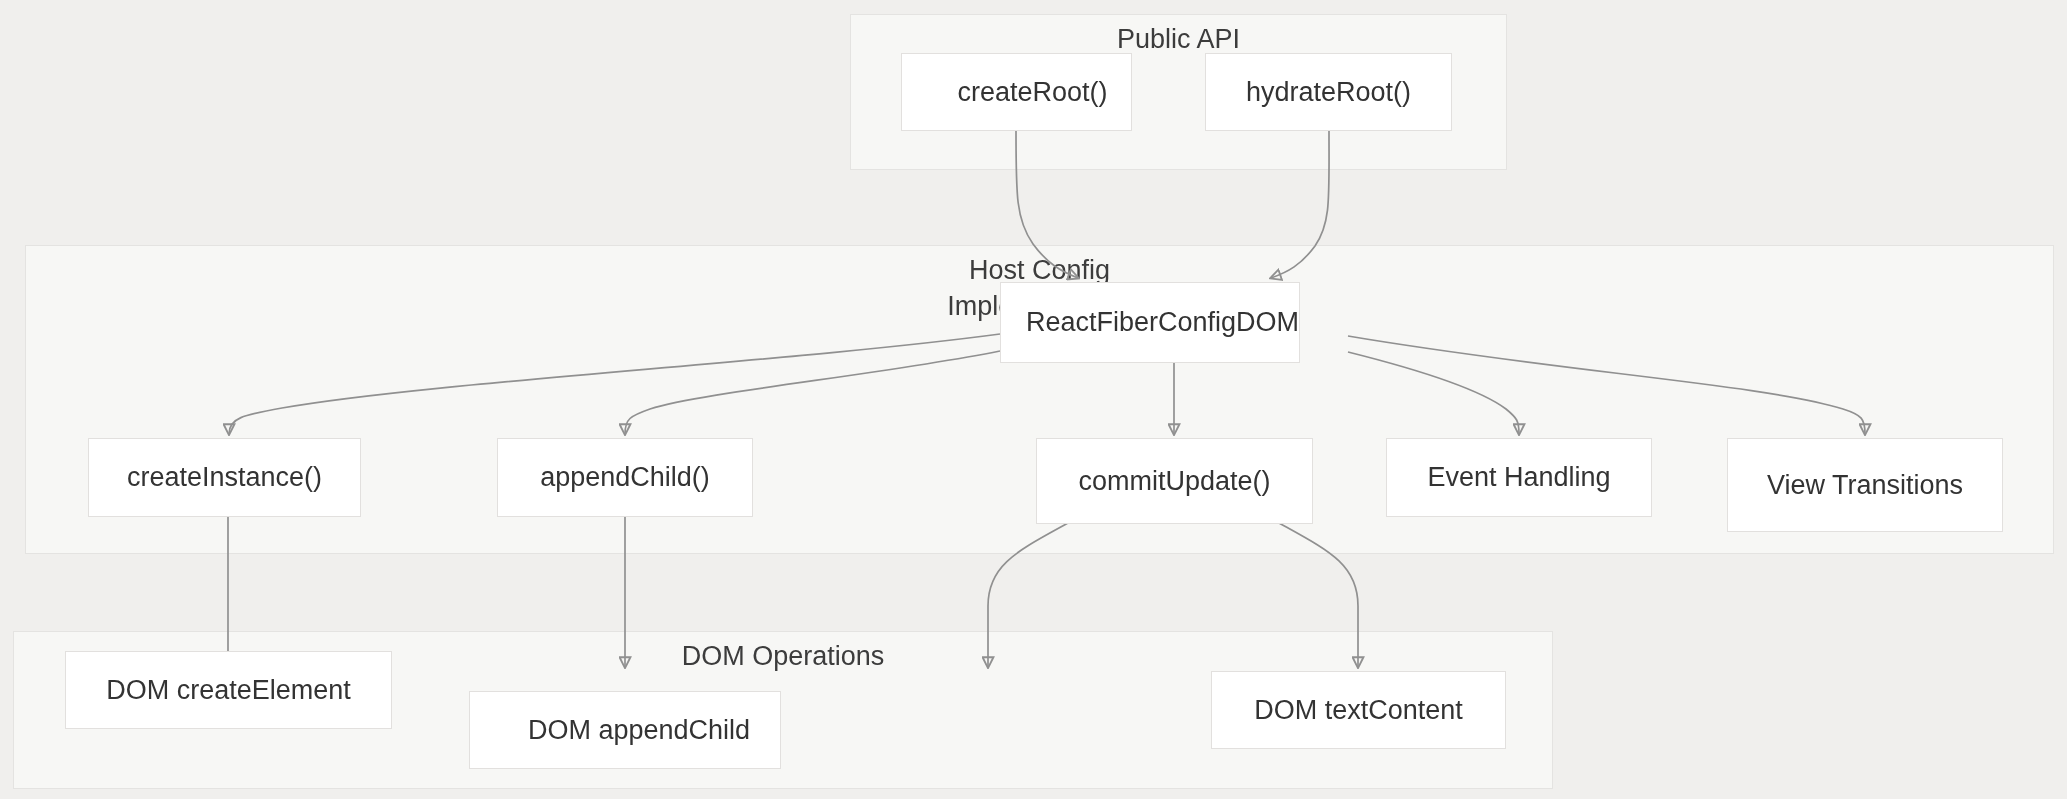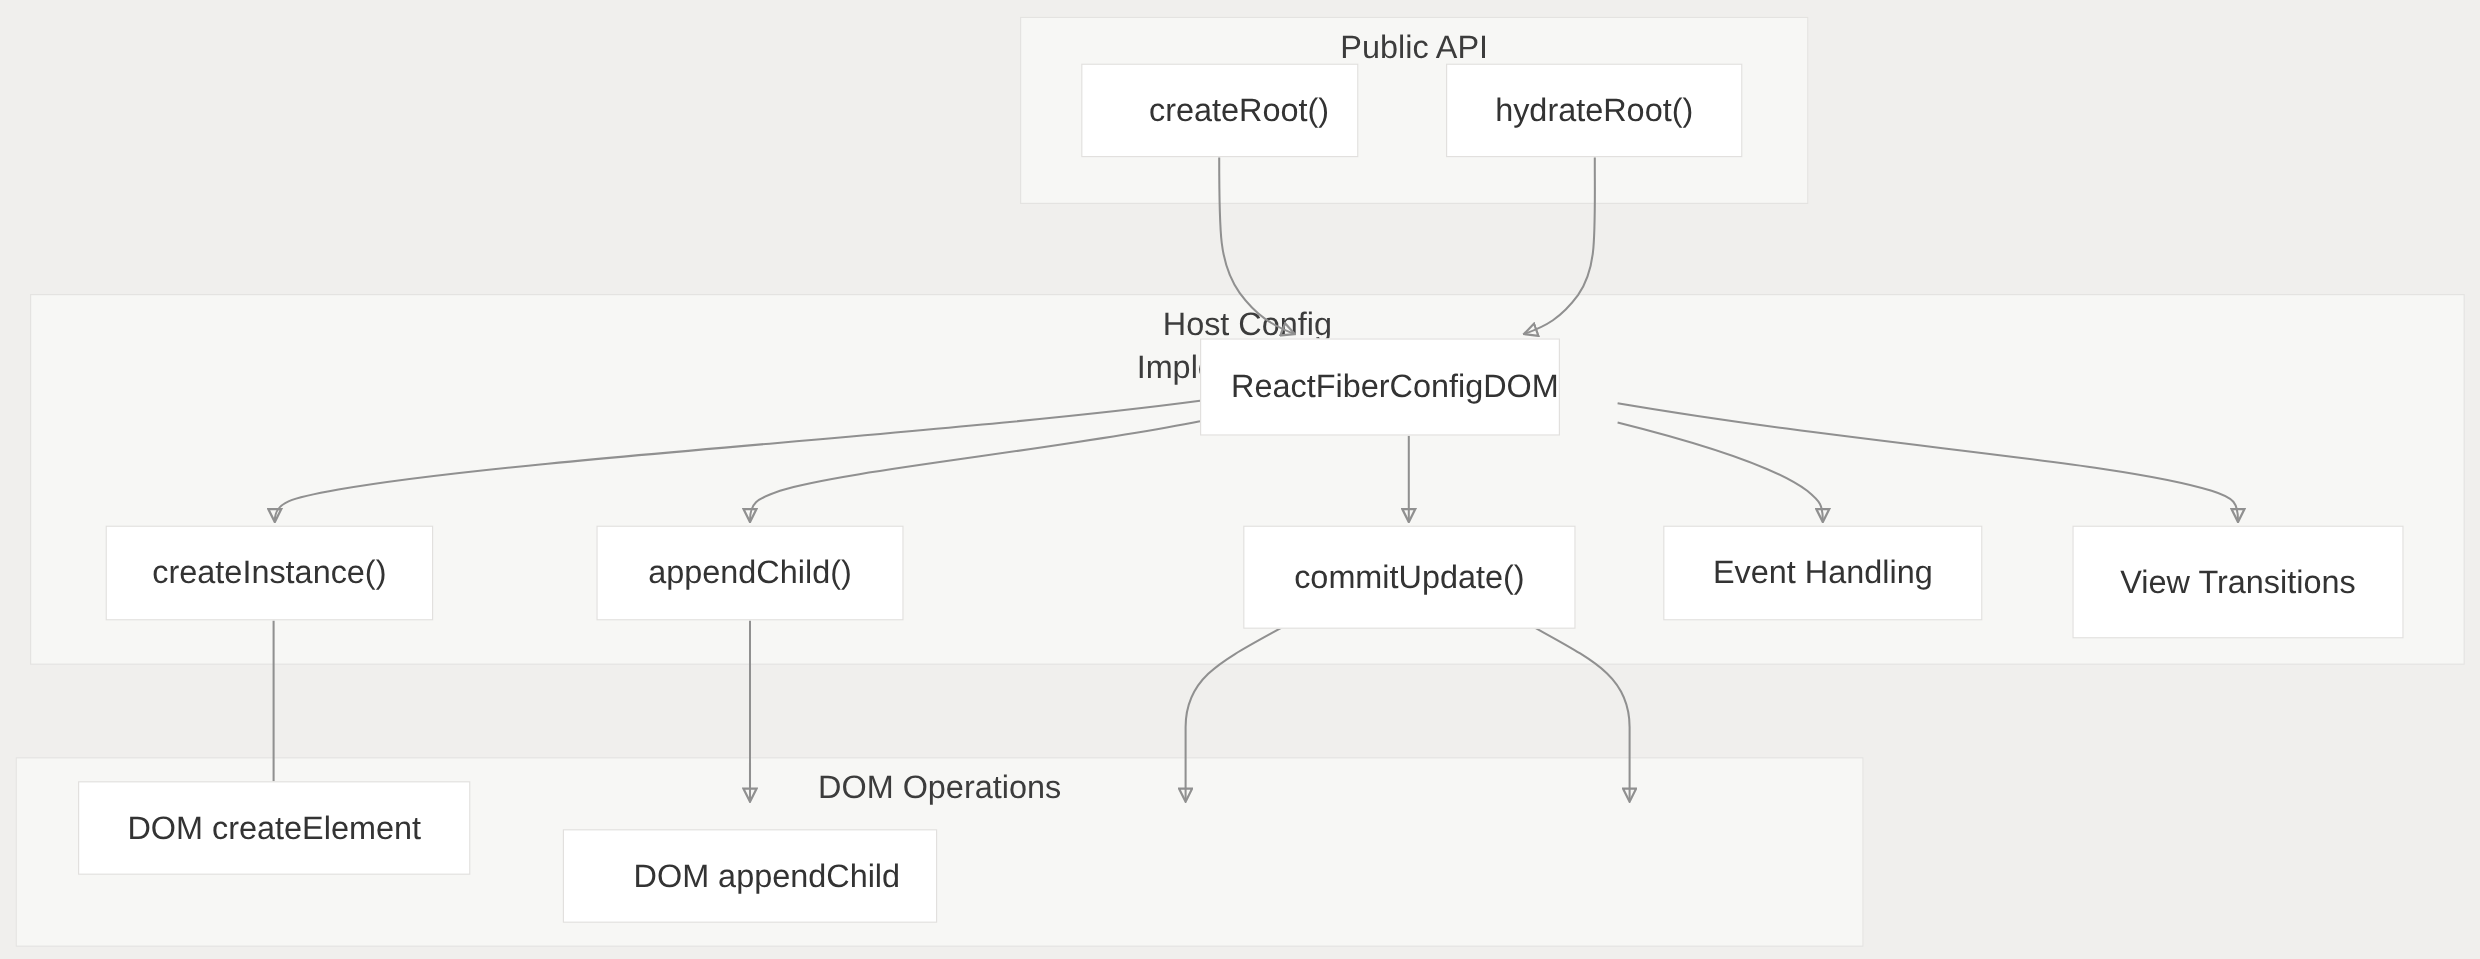--- a/index.html
+++ b/index.html
@@ -134,15 +134,18 @@
   </div>
   <div class="node" id="n-view-transitions">
     <span>View Transitions</span>
   </div>
   <div class="node" id="n-dom-create-element">
     <span>DOM createElement</span>
   </div>
   <div class="node" id="n-dom-append-child">
     <span>DOM appendChild</span>
   </div>
+  <div class="node" id="n-dom-text-content">
+    <span>DOM textContent</span>
+  </div>
 
 
 </div>
 
 </body></html>

